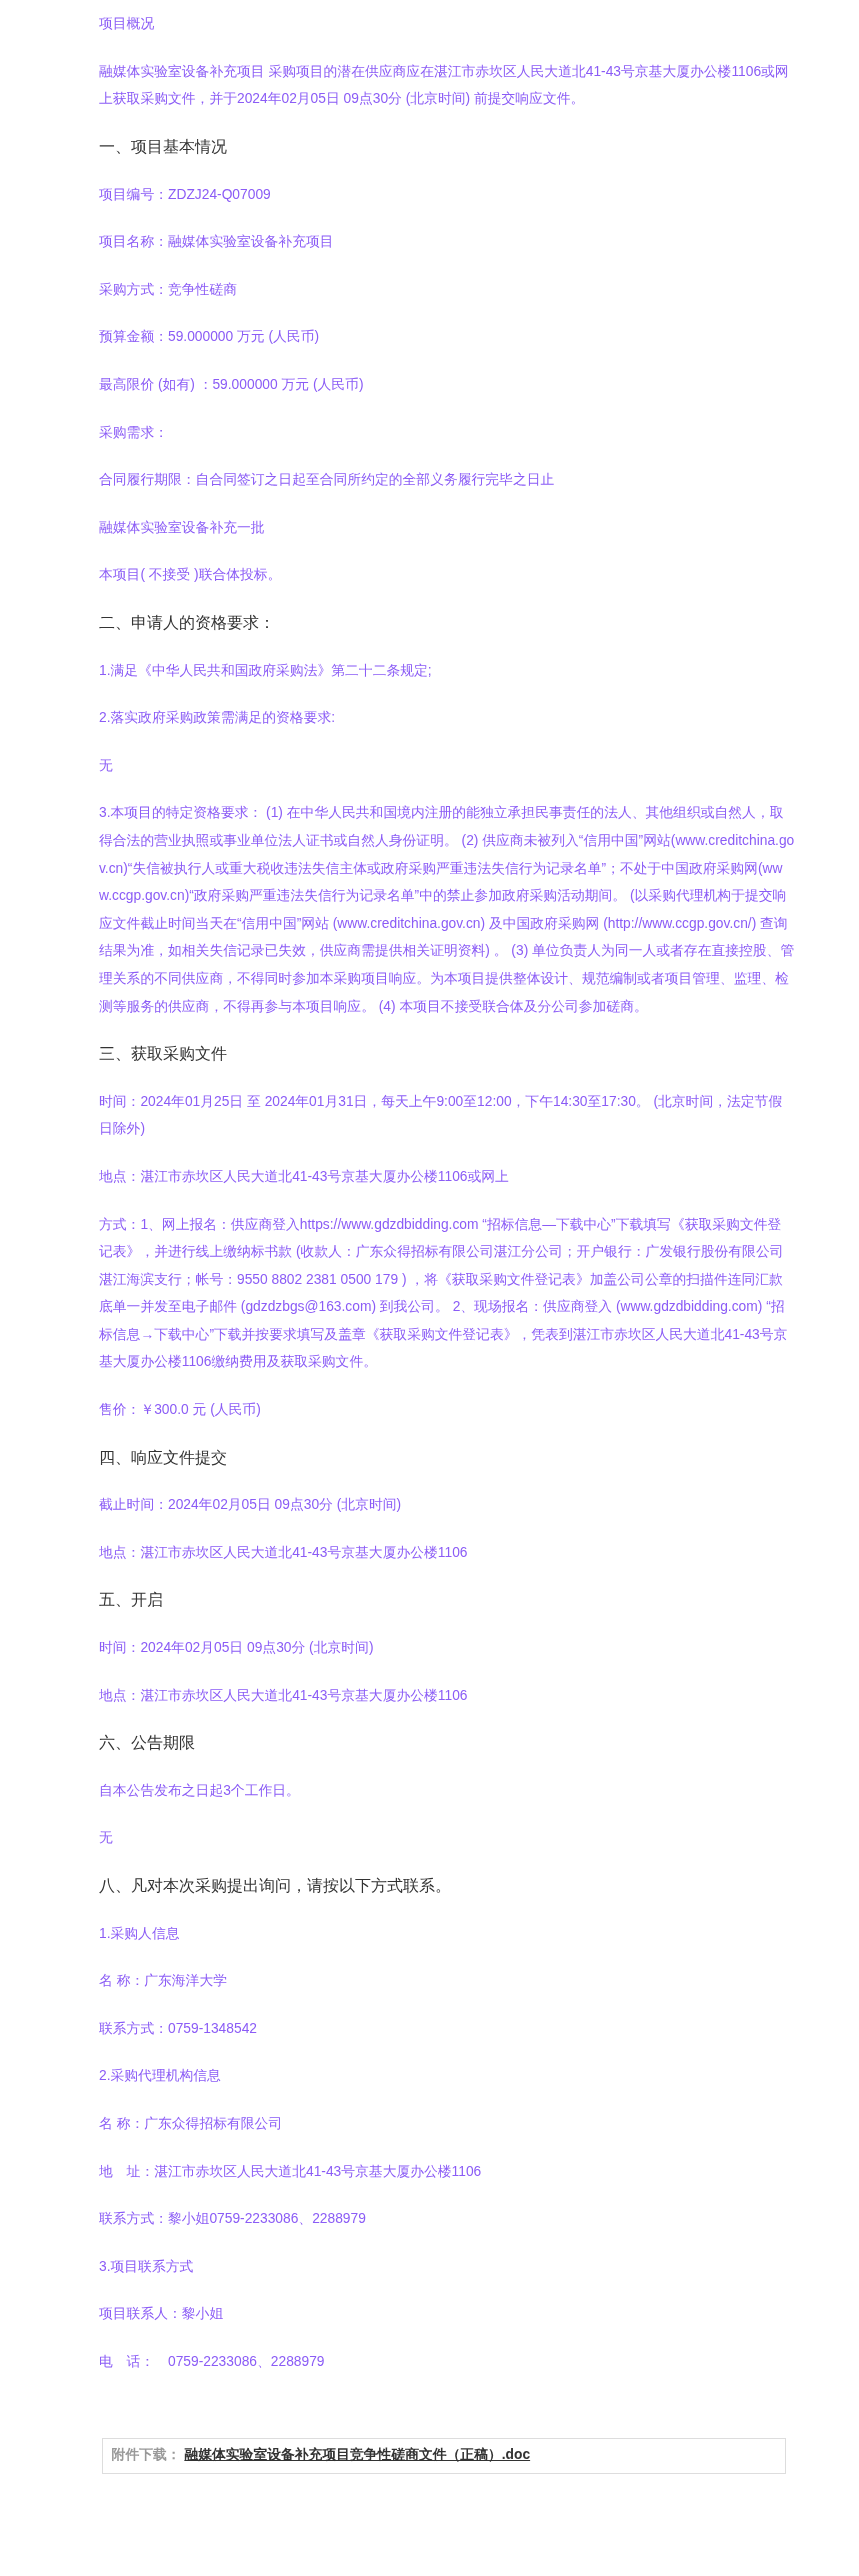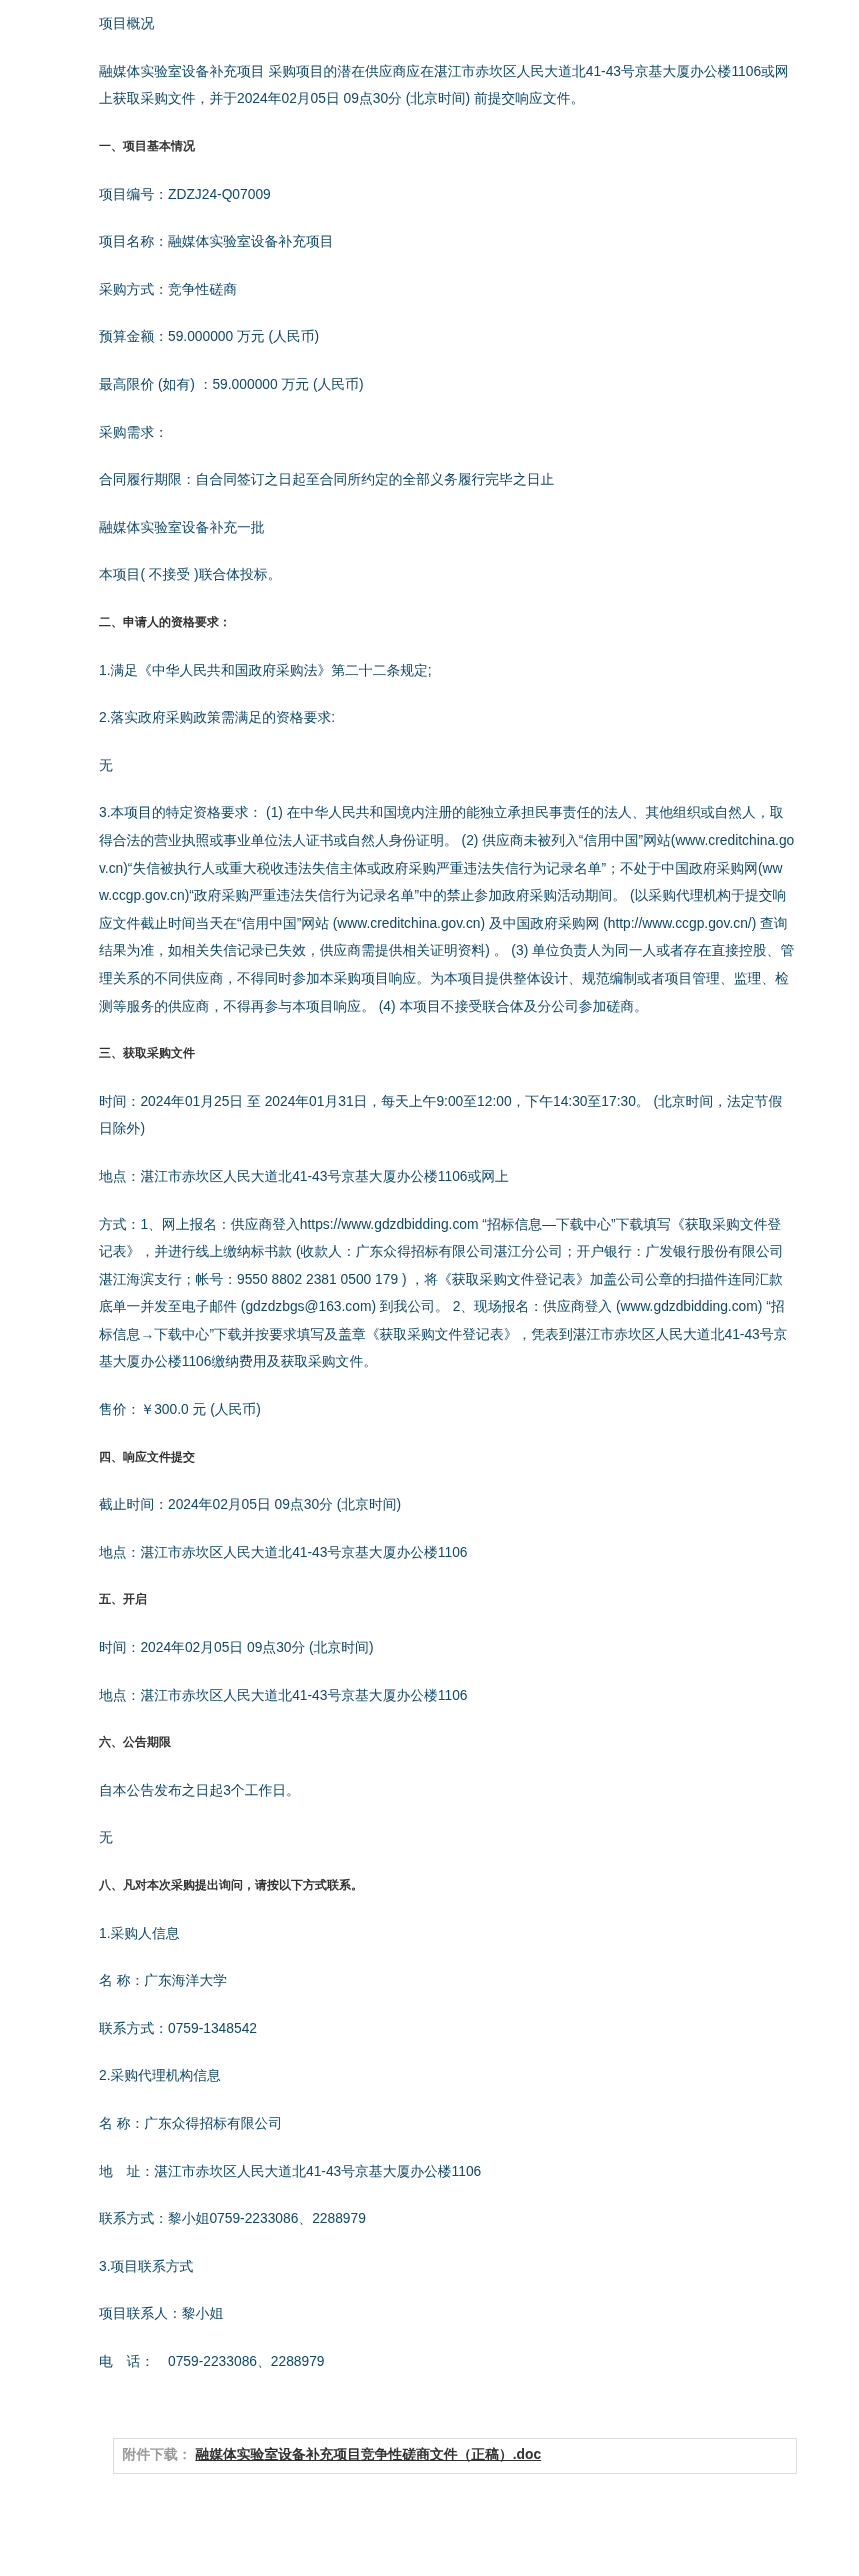--- a/index.html
+++ b/index.html
@@ -15,33 +15,33 @@
     width: 860px;
     box-sizing: border-box;
     padding: 10.3px 65px 26px 99px;
     min-height: 2576px;
     background: #ffffff;
   }
   .line {
     font-size: 13.8px;
     line-height: 27.6px;
     margin: 0 0 20px 0;
-    color: #0c4a6e;
+    color: #8b5cf6;
     word-break: break-all;
   }
   .sec-heading {
-    font-size: 12px;
+    font-size: 16px;
     line-height: 27.6px;
     margin: 0 0 20px 0;
     color: #333333;
-    font-weight: bold;
+    font-weight: normal;
     word-break: break-all;
   }
   .attach-box {
-    margin: 62px 0 0 14px;
+    margin: 62px 0 0 3px;
     width: 684px;
     box-sizing: border-box;
     border: 0.9px solid #dddddd;
     background: #ffffff;
     padding: 6.9px 8.6px;
     font-size: 13.8px;
     line-height: 20.7px;
   }
   .attach-label {
     color: #999999;

